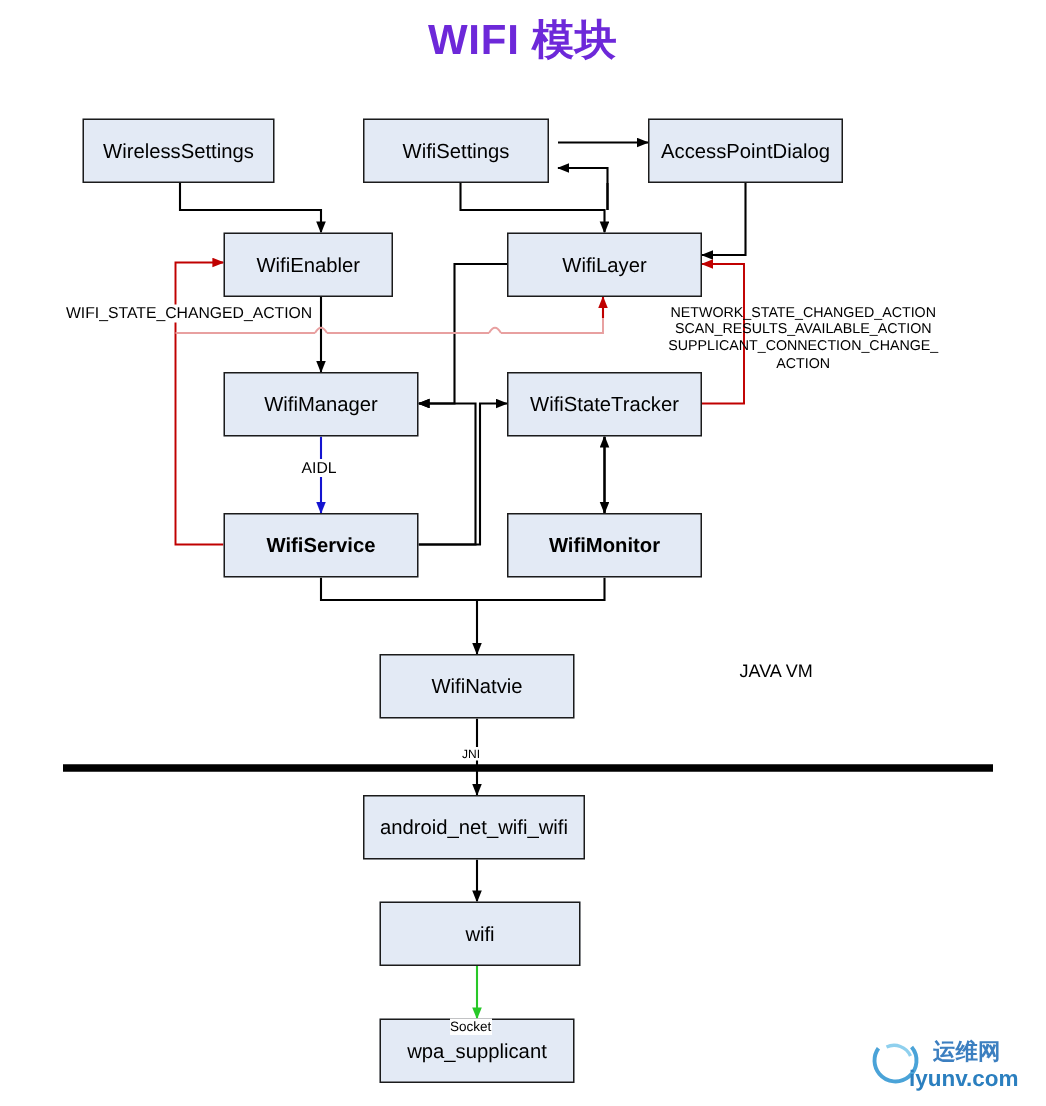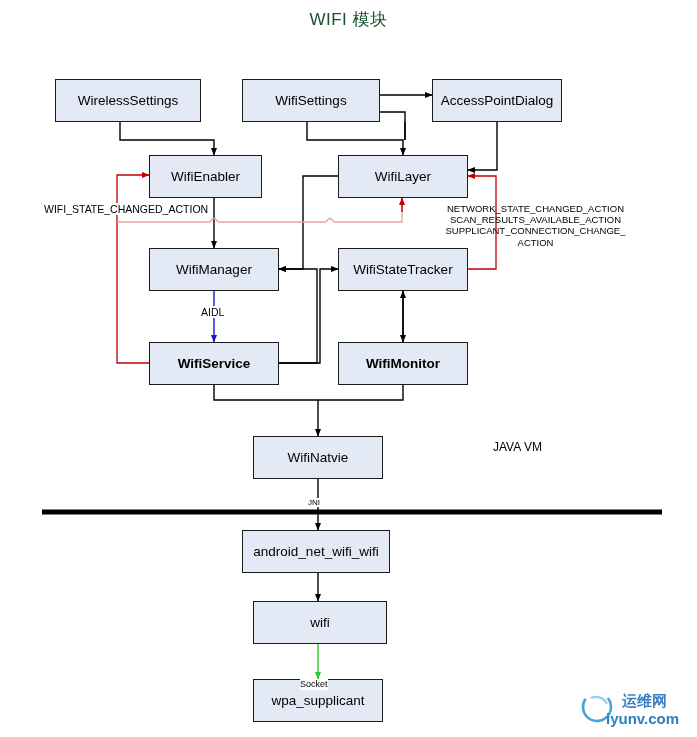--- a/index.html
+++ b/index.html
@@ -20,23 +20,23 @@
     top: 0;
     width: 697px;
     height: 737px;
   }
   .diagram-title {
     position: absolute;
     left: 0;
     top: 8px;
     width: 697px;
     text-align: center;
-    font-size: 17px;
-    font-weight: normal;
-    color: #14532d;
+    font-size: 28px;
+    font-weight: bold;
+    color: #6d28d9;
     font-family: "Liberation Sans", sans-serif;
     letter-spacing: 0.5px;
   }
   .node {
     position: absolute;
     box-sizing: border-box;
     background: #e3eaf5;
     border: 1px solid #1b1b1b;
     display: flex;
     align-items: center;
@@ -170,24 +170,24 @@
 
   <g stroke="#c00000" stroke-width="1.3" fill="none">
     <path d="M468,269 L496,269 L496,176 L468,176" marker-end="url(#ah-red)"></path>
   </g>
 
   <g>
     <line x1="42" y1="512" x2="662" y2="512" stroke="#000000" stroke-width="5"></line>
   </g>
 </svg>
 
-<div class="node" style="left:55px;  top:79px;  width:146px; height:43px;">
+<div class="node" style="left:55px;  top:79px;  width:128px; height:43px;">
   <span>WirelessSettings</span>
 </div>
-<div class="node" style="left:242px; top:79px;  width:138px; height:43px;">
+<div class="node" style="left:242px; top:79px;  width:124px; height:43px;">
   <span>WifiSettings</span>
 </div>
 <div class="node" style="left:432px; top:79px;  width:130px; height:43px;">
   <span>AccessPointDialog</span>
 </div>
 <div class="node" style="left:149px; top:155px; width:113px; height:43px;">
   <span>WifiEnabler</span>
 </div>
 <div class="node" style="left:338px; top:155px; width:130px; height:43px;">
   <span>WifiLayer</span>

